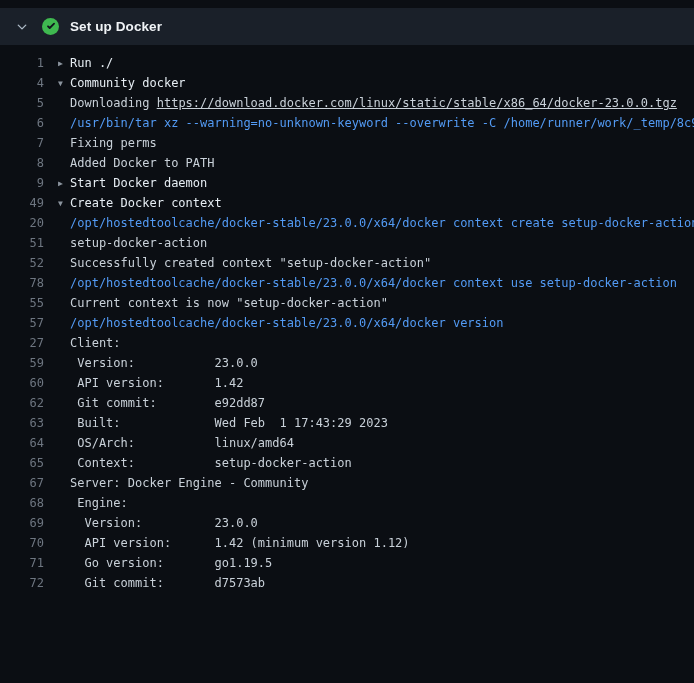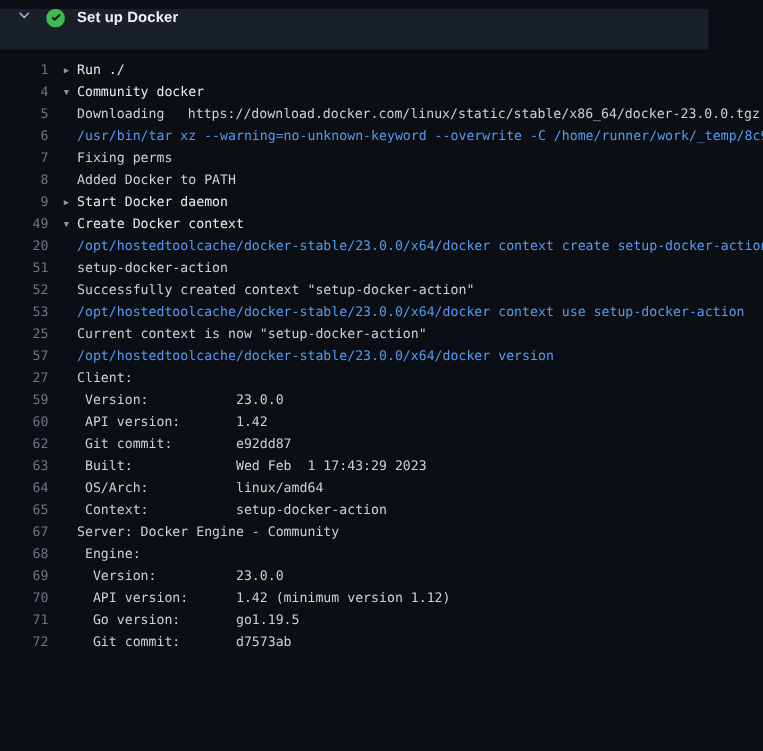--- a/index.html
+++ b/index.html
@@ -3,23 +3,23 @@
 <meta charset="utf-8">
 <style>
   * { margin:0; padding:0; box-sizing:border-box; }
   html, body {
     width:694px; height:683px;
     background:#0b0e13;
     overflow:hidden;
     font-family:"Liberation Sans", sans-serif;
   }
   .step-header {
-    position:absolute; top:8px; left:0; width:644px; height:37px;
+    position:absolute; top:8px; left:0; width:694px; height:37px;
     background:#1a2029;
-    display:flex; 
+    display:flex; align-items:center;
     padding:0 16px;
     cursor:pointer;
   }
   .step-header .chev { display:inline-flex; width:12px; margin-right:14px; flex:0 0 auto; }
   .step-header .status { display:inline-flex; width:17px; margin-right:11px; flex:0 0 auto; }
   .step-title {
     color:#f0f3f6; font-size:13.5px; font-weight:600;
     letter-spacing:.1px;
   }
   .log {
@@ -37,21 +37,21 @@
     display:inline-block; width:44px; text-align:right;
     margin-right:14px; color:#6e7681; cursor:pointer;
   }
   .line .arrow {
     display:inline-block; width:12px;
     color:#8b949e; font-size:8px; vertical-align:1px;
   }
   .line.group { color:#e6edf3; cursor:pointer; }
   .line .txt { white-space:pre; }
   .line .txt.cmd { color:#539bf5; }
-  .line .link { cursor:pointer;margin-left:14px; }
+  .line .link { text-decoration:underline; cursor:pointer; }
 </style>
 </head>
 <body>
 
 <div class="step-header">
   <span class="chev">
     <svg width="12" height="12" viewBox="0 0 16 16" fill="none">
       <path d="M3 5.5l5 5 5-5" stroke="#adbac7" stroke-width="1.8" stroke-linecap="round" stroke-linejoin="round"></path>
     </svg>
   </span>
@@ -70,22 +70,22 @@
       <div class="line group"><span class="ln">4</span><span class="arrow">▼</span><span class="txt">Community docker</span></div>
       <div class="line"><span class="ln">5</span><span class="arrow"></span><span class="txt">Downloading <span class="link">https://download.docker.com/linux/static/stable/x86_64/docker-23.0.0.tgz</span></span></div>
       <div class="line"><span class="ln">6</span><span class="arrow"></span><span class="txt cmd">/usr/bin/tar xz --warning=no-unknown-keyword --overwrite -C /home/runner/work/_temp/8c9</span></div>
       <div class="line"><span class="ln">7</span><span class="arrow"></span><span class="txt">Fixing perms</span></div>
       <div class="line"><span class="ln">8</span><span class="arrow"></span><span class="txt">Added Docker to PATH</span></div>
       <div class="line group"><span class="ln">9</span><span class="arrow">▶</span><span class="txt">Start Docker daemon</span></div>
       <div class="line group"><span class="ln">49</span><span class="arrow">▼</span><span class="txt">Create Docker context</span></div>
       <div class="line"><span class="ln">20</span><span class="arrow"></span><span class="txt cmd">/opt/hostedtoolcache/docker-stable/23.0.0/x64/docker context create setup-docker-action</span></div>
       <div class="line"><span class="ln">51</span><span class="arrow"></span><span class="txt">setup-docker-action</span></div>
       <div class="line"><span class="ln">52</span><span class="arrow"></span><span class="txt">Successfully created context "setup-docker-action"</span></div>
-      <div class="line"><span class="ln">53</span><span class="arrow"></span><span class="txt cmd">/opt/hostedtoolcache/docker-stable/23.0.0/x64/docker context use setup-docker-action</span></div>
-      <div class="line"><span class="ln">25</span><span class="arrow"></span><span class="txt">Current context is now "setup-docker-action"</span></div>
+      <div class="line"><span class="ln">78</span><span class="arrow"></span><span class="txt cmd">/opt/hostedtoolcache/docker-stable/23.0.0/x64/docker context use setup-docker-action</span></div>
+      <div class="line"><span class="ln">55</span><span class="arrow"></span><span class="txt">Current context is now "setup-docker-action"</span></div>
       <div class="line"><span class="ln">57</span><span class="arrow"></span><span class="txt cmd">/opt/hostedtoolcache/docker-stable/23.0.0/x64/docker version</span></div>
       <div class="line"><span class="ln">27</span><span class="arrow"></span><span class="txt">Client:</span></div>
       <div class="line"><span class="ln">59</span><span class="arrow"></span><span class="txt"> Version:           23.0.0</span></div>
       <div class="line"><span class="ln">60</span><span class="arrow"></span><span class="txt"> API version:       1.42</span></div>
       <div class="line"><span class="ln">62</span><span class="arrow"></span><span class="txt"> Git commit:        e92dd87</span></div>
       <div class="line"><span class="ln">63</span><span class="arrow"></span><span class="txt"> Built:             Wed Feb  1 17:43:29 2023</span></div>
       <div class="line"><span class="ln">64</span><span class="arrow"></span><span class="txt"> OS/Arch:           linux/amd64</span></div>
       <div class="line"><span class="ln">65</span><span class="arrow"></span><span class="txt"> Context:           setup-docker-action</span></div>
       <div class="line"><span class="ln">67</span><span class="arrow"></span><span class="txt">Server: Docker Engine - Community</span></div>
       <div class="line"><span class="ln">68</span><span class="arrow"></span><span class="txt"> Engine:</span></div>

